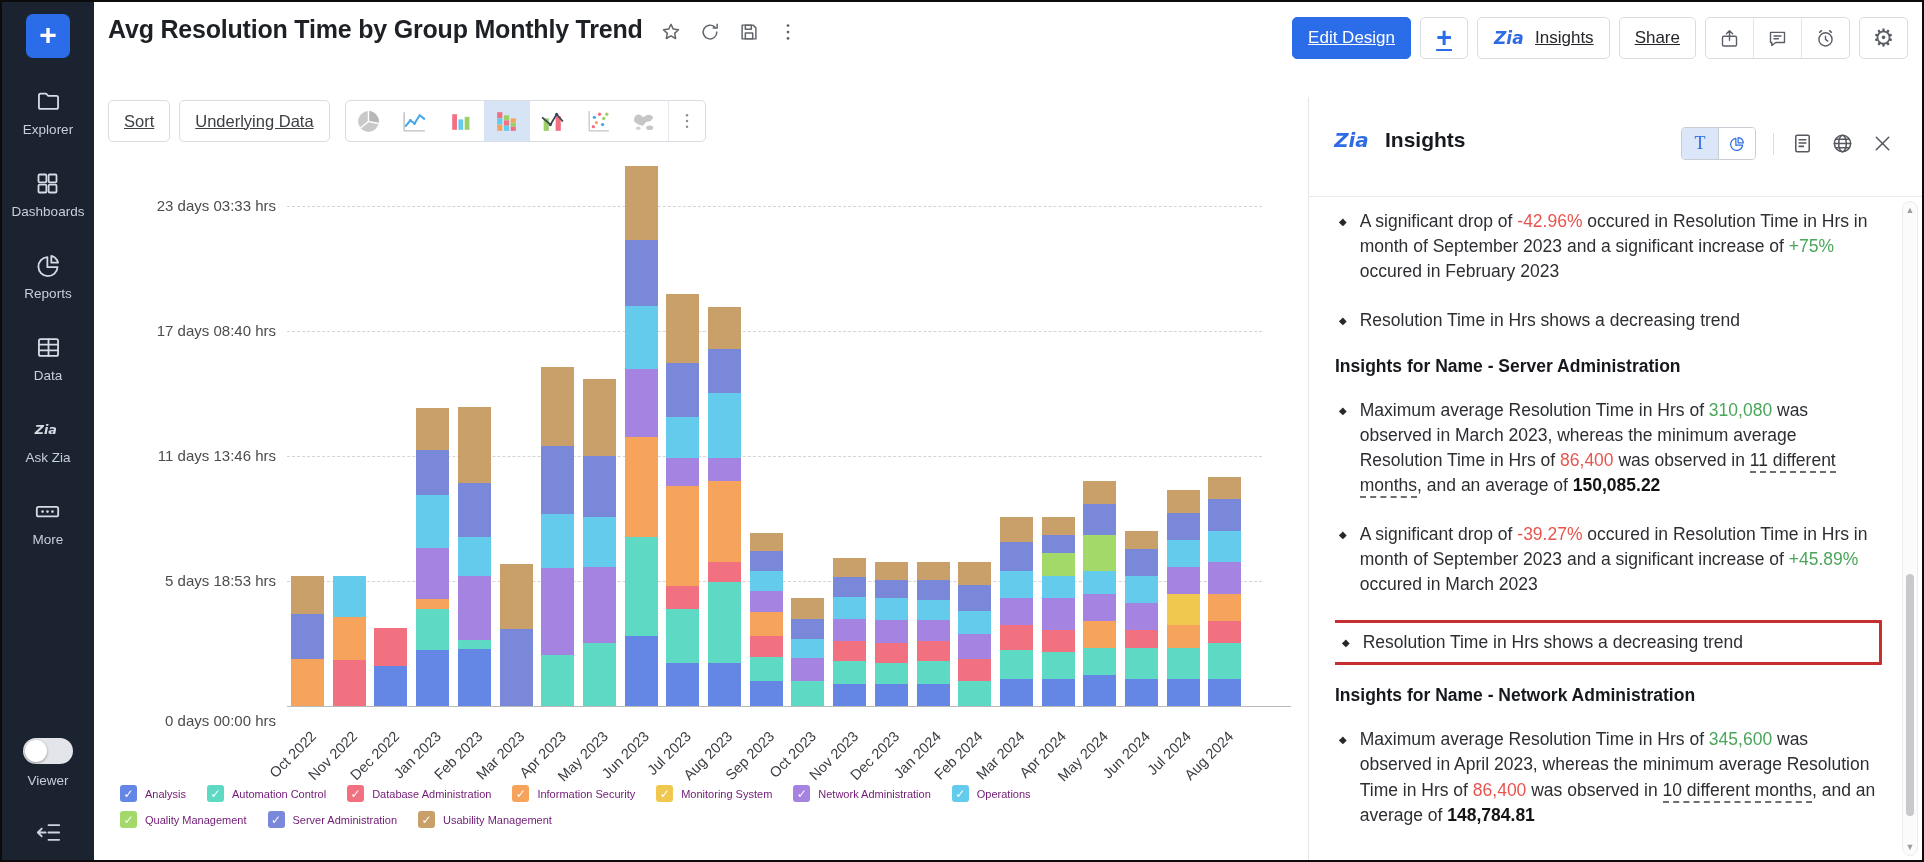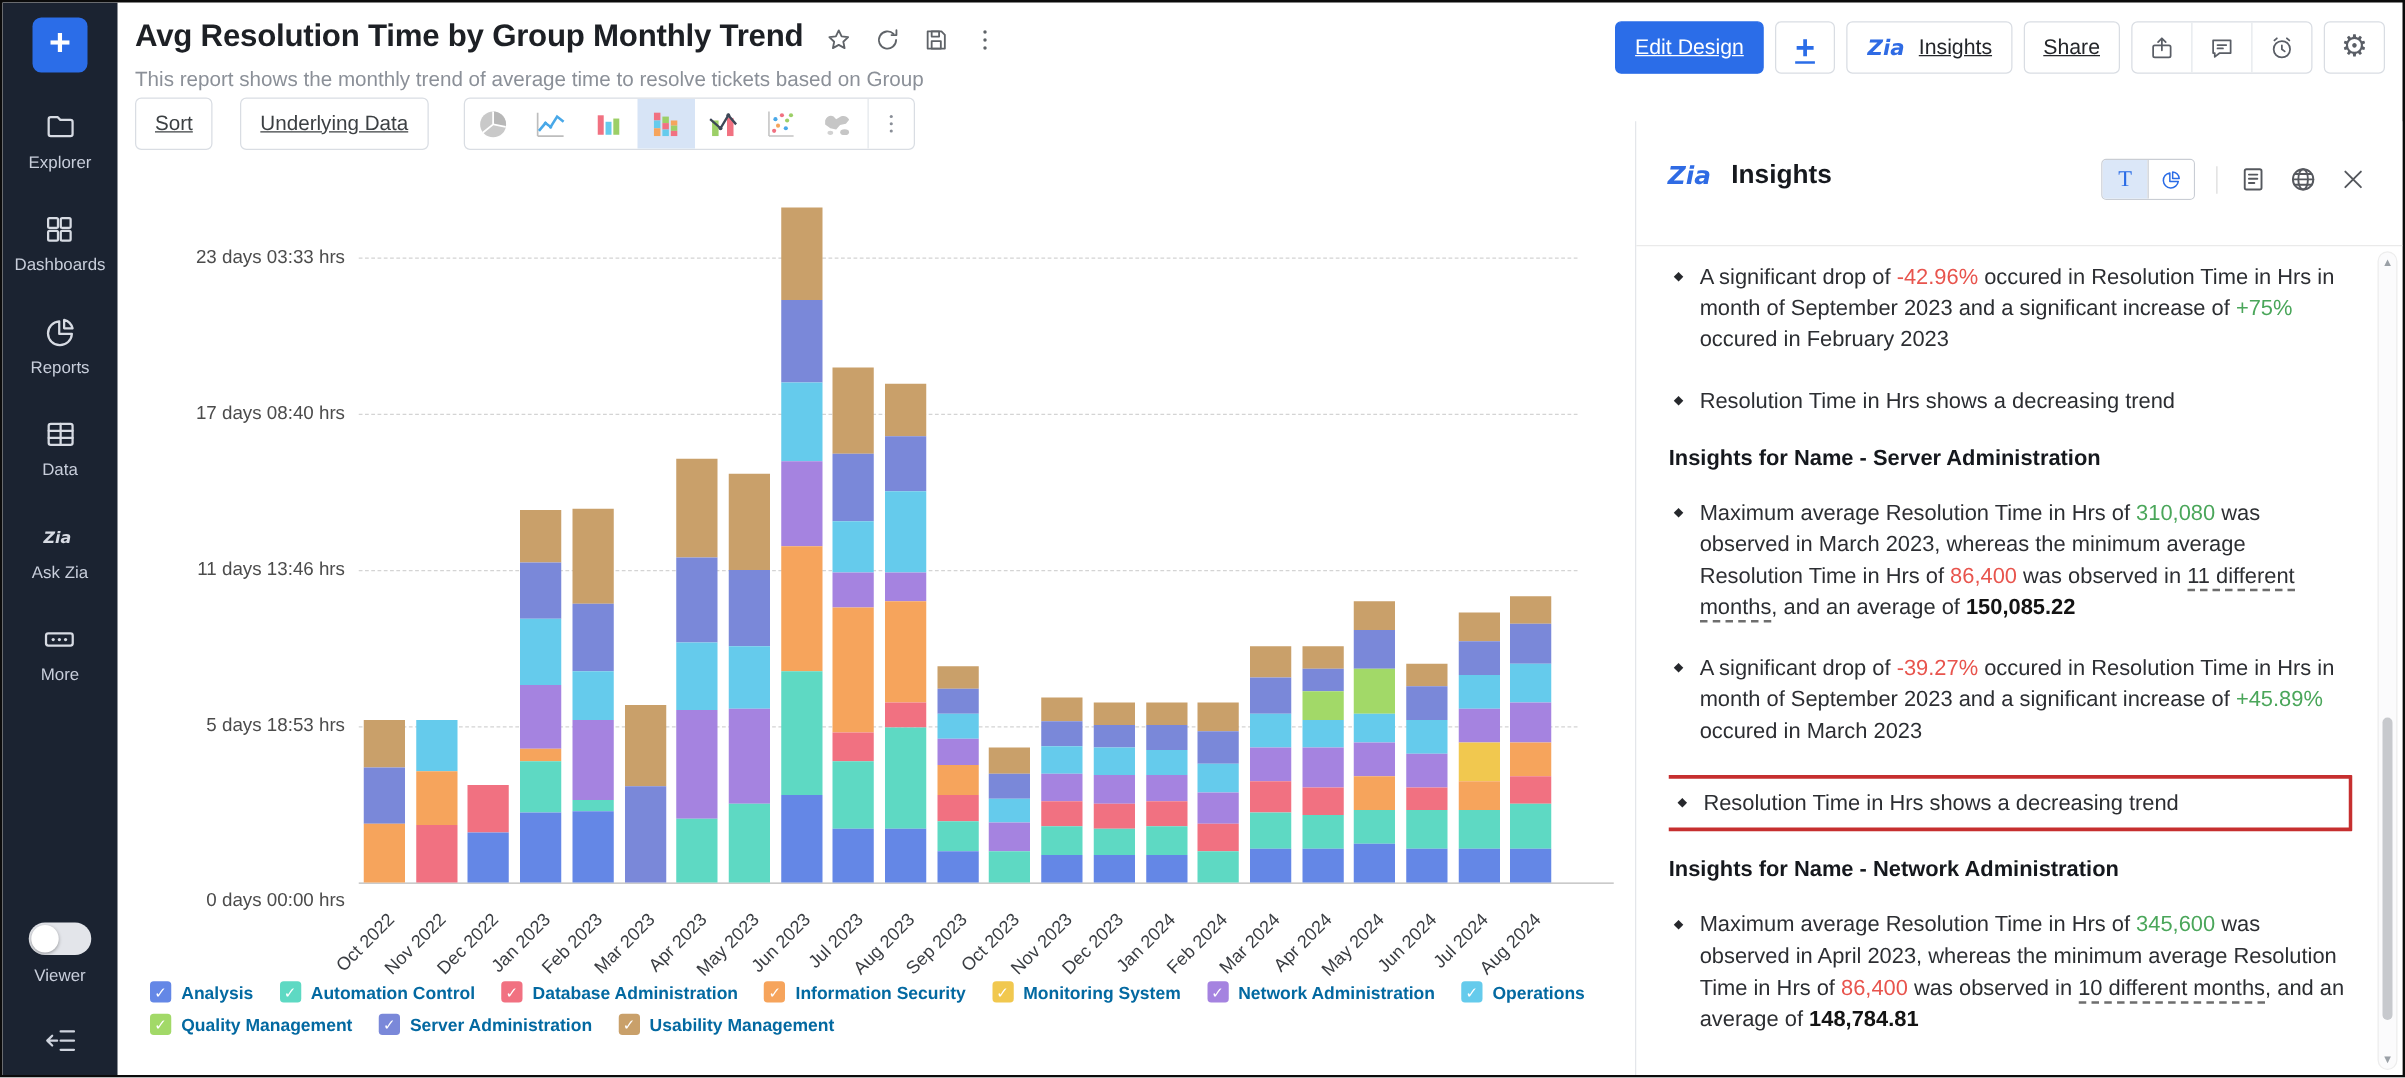--- a/index.html
+++ b/index.html
@@ -32,21 +32,21 @@
   .btn-plusblue{width:48px;color:#2b6de8;font-size:27px;font-weight:bold;padding:0;}
   .zia-mark{width:36px;height:22px;color:#2f6be4;margin-right:6px;}
   .icon-group{display:flex;border:1px solid #d9dde3;border-radius:5px;overflow:hidden;}
   .icon-group .cell{width:47px;display:flex;align-items:center;justify-content:center;border-left:1px solid #e4e7eb;cursor:pointer;}
   .icon-group .cell:first-child{border-left:none;}
   .icon-group .icon,.gear-cell .icon{width:21px;height:21px;color:#5a5e66;}
   .gear-cell{width:47px;border:1px solid #d9dde3;border-radius:5px;display:flex;align-items:center;justify-content:center;cursor:pointer;}
   .gear-glyph{font-size:24px;color:#5a5e66;line-height:1;}
 
   
-  .toolbar{position:absolute;left:106px;top:76px;display:flex;gap:22px;height:42px;}
+  .toolbar{position:absolute;left:106px;top:98px;display:flex;gap:9px;height:42px;}
   .tb-btn{font-size:16.5px;color:#3c4043;}
   .charttype-strip{display:flex;align-items:stretch;border:1px solid #d9dde3;border-radius:5px;margin-left:6px;overflow:hidden;}
   .ct-cell{width:46px;display:flex;align-items:center;justify-content:center;cursor:pointer;}
   .ct-cell.selected{background:#d7e4f6;}
   .ct-cell .icon{width:27px;height:27px;}
   .ct-kebab{border-left:1px solid #e4e7eb;width:36px;color:#8a8f98;}
 
   
   .yaxis{position:absolute;left:96px;top:160px;width:178px;height:545px;}
   .ylab{position:absolute;right:0;font-size:15px;color:#4c4c4c;white-space:nowrap;}
@@ -56,21 +56,21 @@
   .bar{position:absolute;bottom:1px;width:33px;display:flex;flex-direction:column-reverse;}
   .bar .seg{width:100%;}
   .xlabels{position:absolute;left:285px;top:712px;width:975px;height:72px;}
   .xlab{position:absolute;top:14px;white-space:nowrap;transform:rotate(-45deg);transform-origin:right top;
     font-size:14.5px;color:#3a3d42;}
   .legend{position:absolute;left:118px;top:783px;width:1180px;}
   .legend-row{display:flex;align-items:center;gap:21px;margin-bottom:9px;}
   .legend-item{display:flex;align-items:center;gap:8px;cursor:pointer;}
   .legend-check{width:17px;height:17px;border-radius:3px;display:flex;align-items:center;justify-content:center;
     color:#fff;font-size:12px;line-height:1;}
-  .legend-item .lbl{font-size:14px;color:#0369a1;font-weight:bold;}
+  .legend-item .lbl{font-size:11px;color:#701a75;}
 
   
   .panel{position:absolute;left:1306px;top:95px;right:0;bottom:0;background:#fff;border-left:1px solid #e4e6ea;}
   .panel-hdr{position:absolute;left:0;right:0;top:0;height:100px;border-bottom:1px solid #eaeaea;box-sizing:border-box;}
   .panel-title-row{position:absolute;left:24px;top:30px;display:flex;align-items:center;}
   .panel-zia{width:42px;height:26px;color:#2f6be4;}
   .panel-title{font-size:21px;font-weight:bold;color:#16191e;margin-left:10px;}
   .panel-hdr-icons{position:absolute;right:28px;top:30px;display:flex;align-items:center;gap:17px;}
   .toggle-group{display:flex;border:1px solid #c9cdd4;border-radius:4px;overflow:hidden;}
   .tg-cell{width:36px;height:31px;display:flex;align-items:center;justify-content:center;cursor:pointer;background:#fff;}
@@ -198,21 +198,20 @@
         </span>
         <span class="icon">
           <svg viewBox="0 0 24 24" fill="none" stroke="currentColor" stroke-width="1.6" stroke-linecap="round" stroke-linejoin="round">
             <circle cx="12" cy="5" r="1.5" fill="currentColor" stroke="none"></circle>
             <circle cx="12" cy="12" r="1.5" fill="currentColor" stroke="none"></circle>
             <circle cx="12" cy="19" r="1.5" fill="currentColor" stroke="none"></circle>
           </svg>
         </span>
       </div>
   </div>
-  <div class="subtitle">This report shows the monthly trend of average time to resolve tickets based on Group</div>
 
   <div class="hdr-actions">
     <div class="btn btn-primary">Edit Design</div>
     <div class="btn btn-plusblue">+</div>
     <div class="btn">
       <span class="zia-mark">
           <svg viewBox="0 0 36 22">
             <text x="1" y="17" font-size="17" font-style="italic" font-weight="bold" fill="currentColor" font-family="DejaVu Sans, sans-serif">Zia</text>
           </svg>
         </span>

